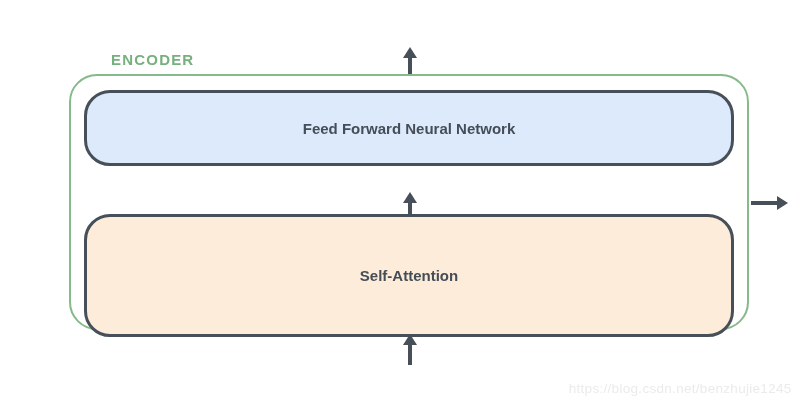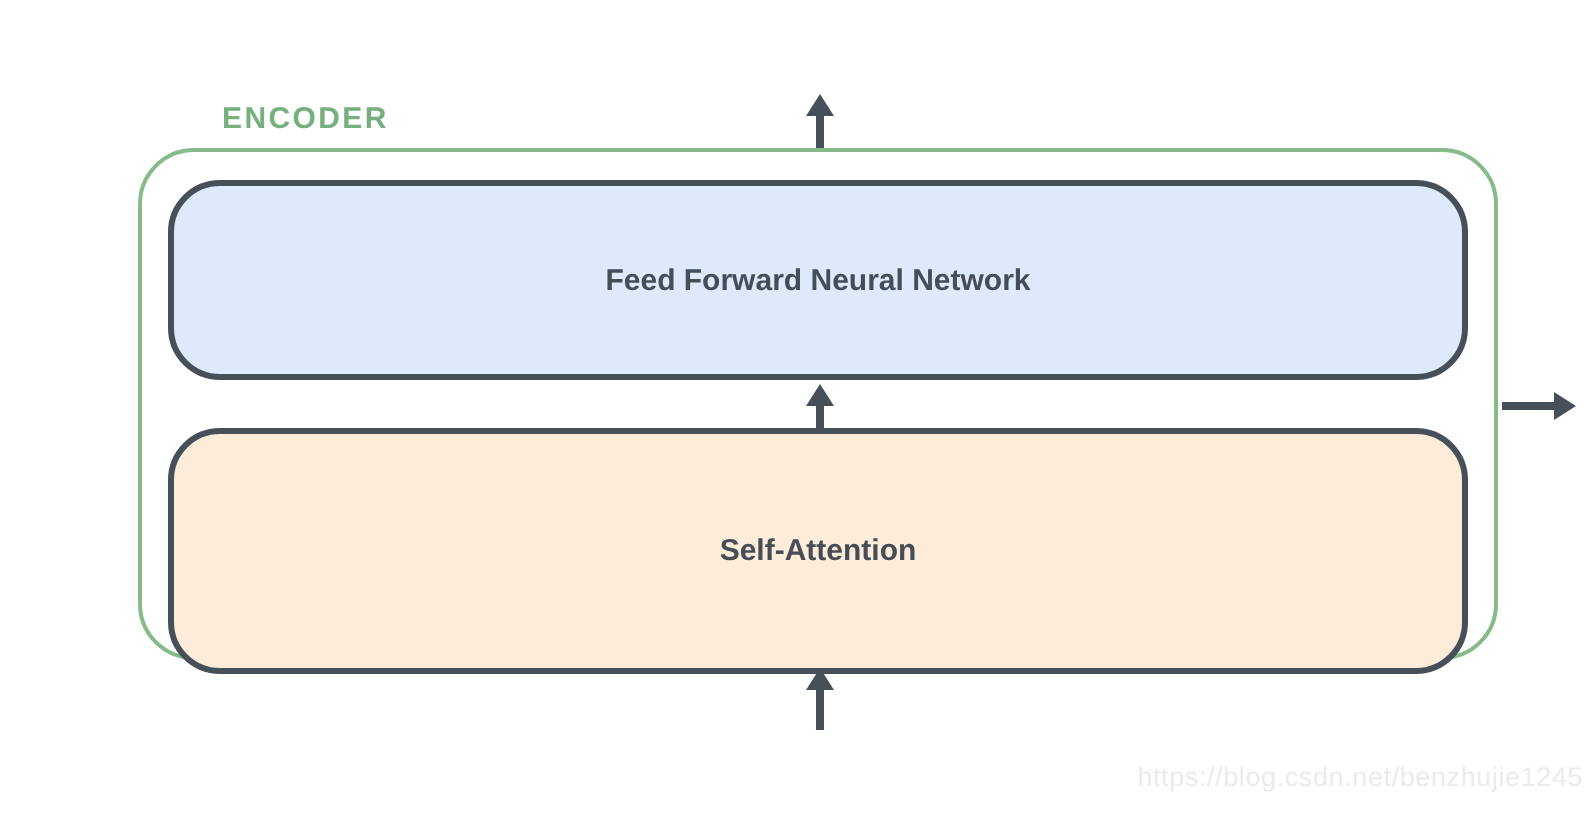--- a/index.html
+++ b/index.html
@@ -41,21 +41,21 @@
     border-radius: 26px;
     display: flex;
     align-items: center;
     justify-content: center;
     font-size: 15px;
     font-weight: 700;
     color: var(--block-text, #454d57);
   }
   .block.ffn {
     top: 90px;
-    height: 100px;
+    height: 76px;
     background: var(--ffn-fill, #ddeafc);
   }
   .block.sa {
     top: 214px;
     height: 123px;
     background: var(--attention-fill, #fcecd9);
   }
   .arrow-v {
     position: absolute;
     width: 14px;

